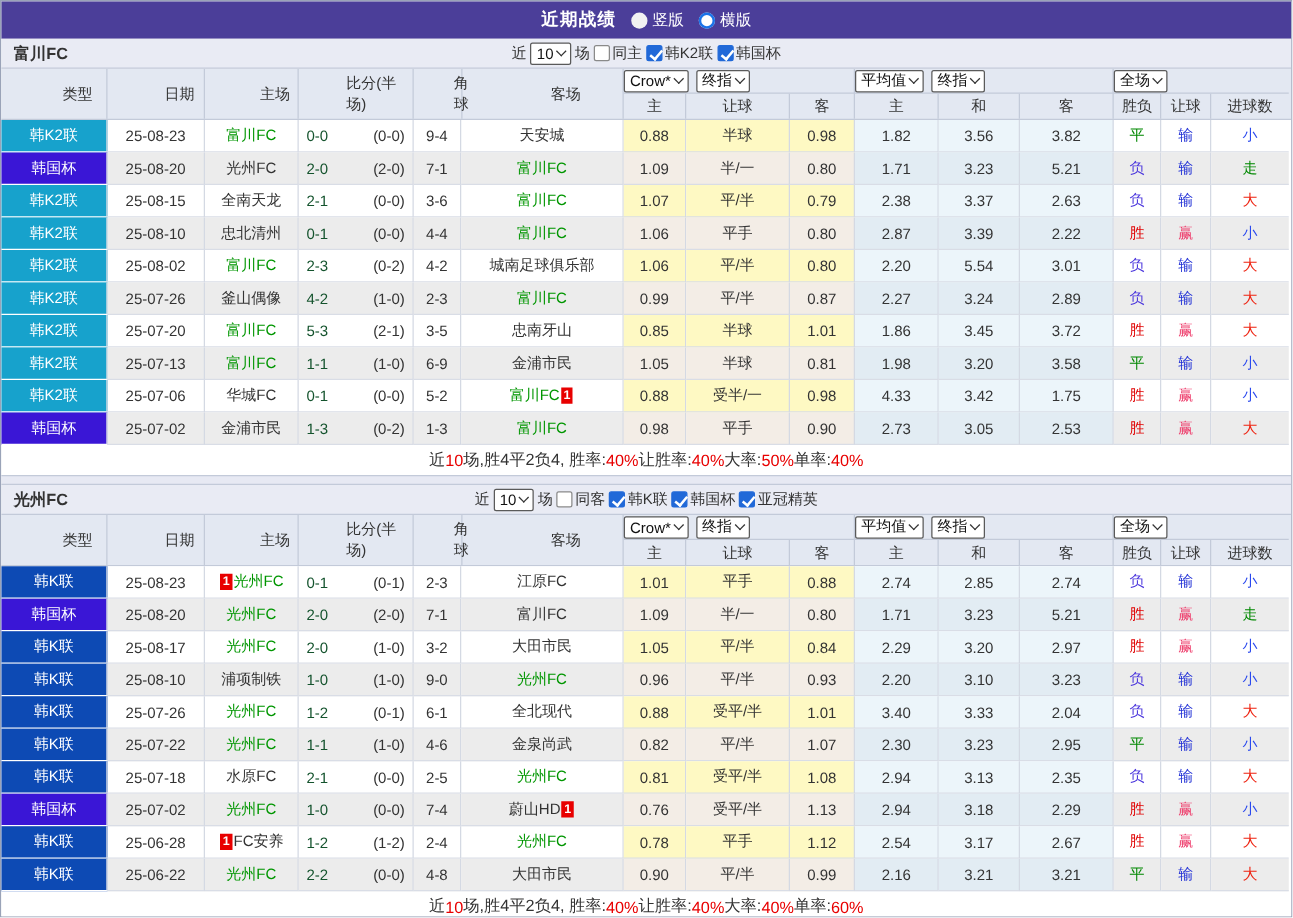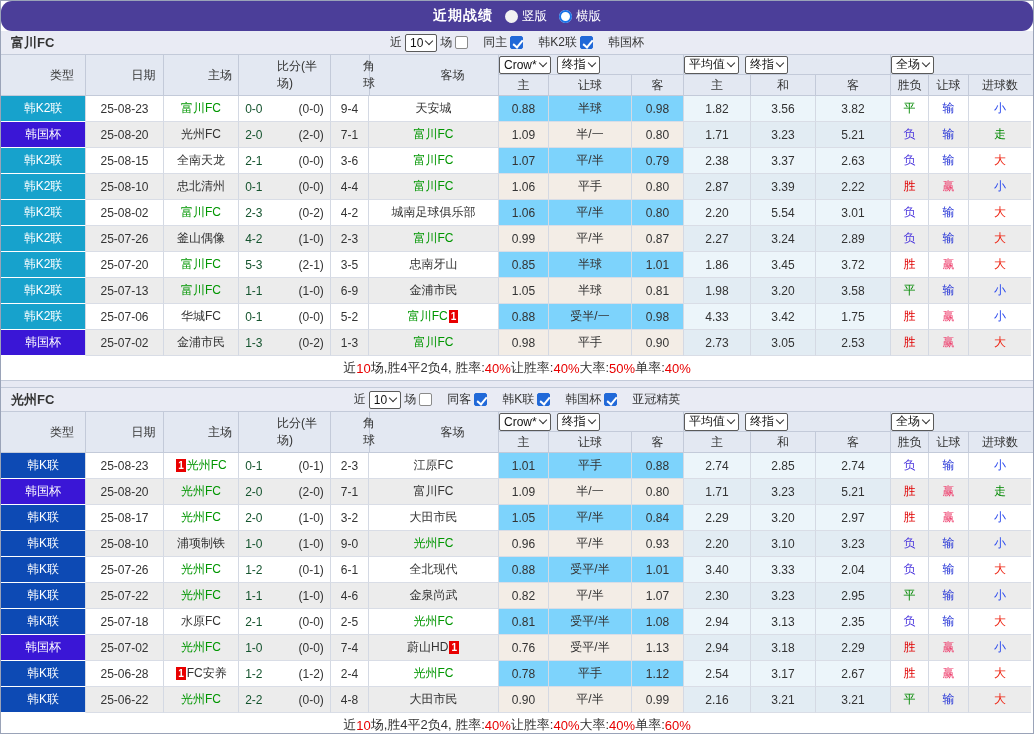--- a/index.html
+++ b/index.html
@@ -5,33 +5,33 @@
   * { box-sizing: border-box; margin: 0; padding: 0; }
   :root{
     --cols: 85px 78px 75px 92px 38px 130px 50px 83px 52px 67px 65px 75px 38px 40px 62px;
     --bd: #c3cad9;
     --hdrbg: #e3e8f2;
   }
   body { background:#fff; font-family:"Liberation Sans","DejaVu Sans",sans-serif; }
   .page { width:1034px; height:734px; border:1px solid #9aa3b8; overflow:hidden; background:#fff; }
 
   
-  .titlebar { height:30px; background:#4b3e99; display:flex; align-items:center; justify-content:center; gap:12px; color:#fff;border-radius:11px; }
+  .titlebar { height:30px; background:#4b3e99; display:flex; align-items:center; justify-content:center; gap:12px; color:#fff; }
   .titlebar .title { font-weight:bold; font-size:14px; letter-spacing:1px; }
   .radio-label { display:inline-flex; align-items:center; gap:4px; font-size:12.5px; cursor:pointer; }
   .radio { width:13px; height:13px; border-radius:50%; background:#f2f2f2; display:inline-flex; align-items:center; justify-content:center; }
   .radio.on::after { content:""; width:9px; height:9px; border-radius:50%; border:2.5px solid #1a73e8; background:#fff; }
 
   
   .teamrow { height:24px; background:#e9ebf4; display:flex; align-items:center; padding:0 10px; position:relative; border-bottom:1px solid var(--bd); }
   .teamname { font-weight:bold; color:#333; font-size:13px; z-index:1; }
   .filterbar { position:absolute; left:0; right:0; display:flex; justify-content:center; align-items:center; gap:3px; font-size:12px; color:#333; }
   .sel { display:inline-flex; align-items:center; background:#fff; border:1px solid #5a5a5a; border-radius:2px; padding:0 4px; height:18px; font-size:12px; color:#111; cursor:pointer; gap:3px; }
   .chev { width:6px; height:6px; border-right:1.6px solid #333; border-bottom:1.6px solid #333; transform:rotate(45deg); margin-top:-3px; display:inline-block; }
-  .cb-label { display:inline-flex; align-items:center; gap:15px; cursor:pointer;text-align:right; }
+  .cb-label { display:inline-flex; align-items:center; gap:2px; cursor:pointer;text-align:right; }
   .cb { width:13px; height:13px; border:1px solid #8a8a8a; background:#fff; border-radius:2px; display:inline-block; position:relative; }
   .cb.on { background:#2169d8; border-color:#2169d8; }
   .cb.on::after { content:""; position:absolute; left:4px; top:1px; width:4px; height:8px; border:solid #fff; border-width:0 2px 2px 0; transform:rotate(40deg); }
 
   
   .hgrid { display:grid; grid-template-columns:var(--cols); grid-template-rows:20px 20px; background:var(--hdrbg); border-bottom:1px solid var(--bd); }
   .hc { display:flex; align-items:center; justify-content:center; border-right:1px solid var(--bd); font-size:12px; color:#333; }
   .hc:nth-child(6) { border-right:1px solid var(--bd); }
   .span2 { grid-row:1 / span 2;padding-left:38px; }
   .ddcell { display:flex; align-items:center; gap:6px; border-bottom:1px solid var(--bd); border-right:1px solid var(--bd); }
@@ -39,21 +39,21 @@
   .dd2 { grid-column:10 / span 3; grid-row:1; }
   .dd3 { grid-column:13 / span 3; grid-row:1; border-right:none; }
   .sub { grid-row:2; }
   .hc.last, .sub.last { border-right:none; }
 
   
   .row { display:grid; grid-template-columns:var(--cols); height:26px; background:#fff; }
   .row > div { display:flex; align-items:center; justify-content:center; border-right:1px solid #d4d9e3; border-bottom:1px solid #d9dde6; font-size:12px; color:#333; overflow:hidden; white-space:nowrap; }
   .row > div:last-child { border-right:none; }
   .row:nth-child(even) > div { background:#ececec; }
-  .row > .crow { background:#7dd3fc; }
+  .row > .crow { background:#fef9c3; }
   .row:nth-child(even) > .crow { background:#f3ede6; }
   .row > .avg { background:#ecf5fa; }
   .row:nth-child(even) > .avg { background:#e2ecf3; }
   .c-type { color:#fff !important; border-bottom:1px solid #fff !important; font-size:12px; }
   .c-type[data-val="韩K2联"] { background:#17a2cc !important; }
   .c-type[data-val="韩国杯"] { background:#3a16d6 !important; }
   .c-type[data-val="韩K联"]  { background:#0d4ab4 !important; }
   .c-team { font-size:12.5px; }
   .t0 .tname[data-val="富川FC"], .t1 .tname[data-val="光州FC"] { color:#009600; }
   .badge { background:#e80000; color:#fff; font-size:10px; line-height:13px; padding:0 2px; margin:0 1px; font-weight:bold; }

